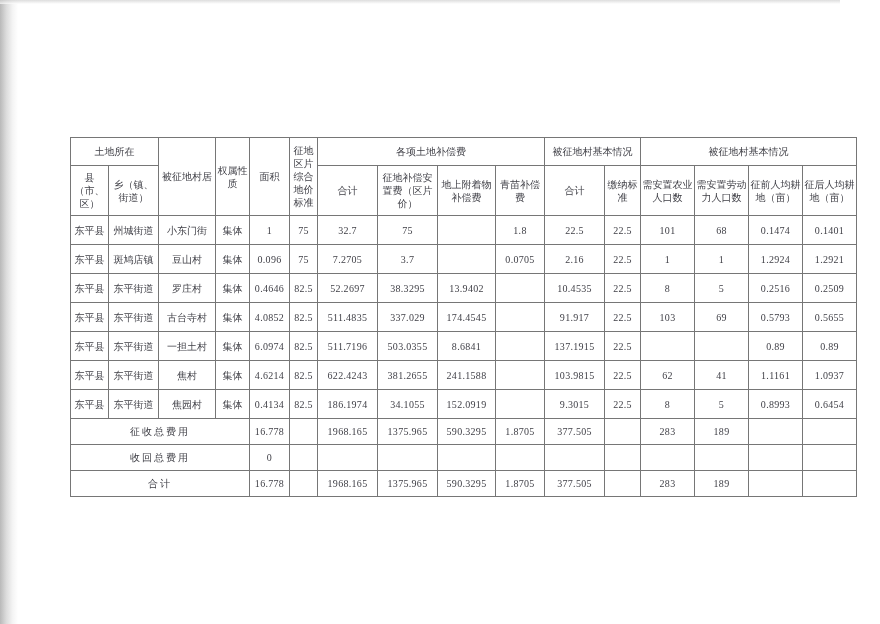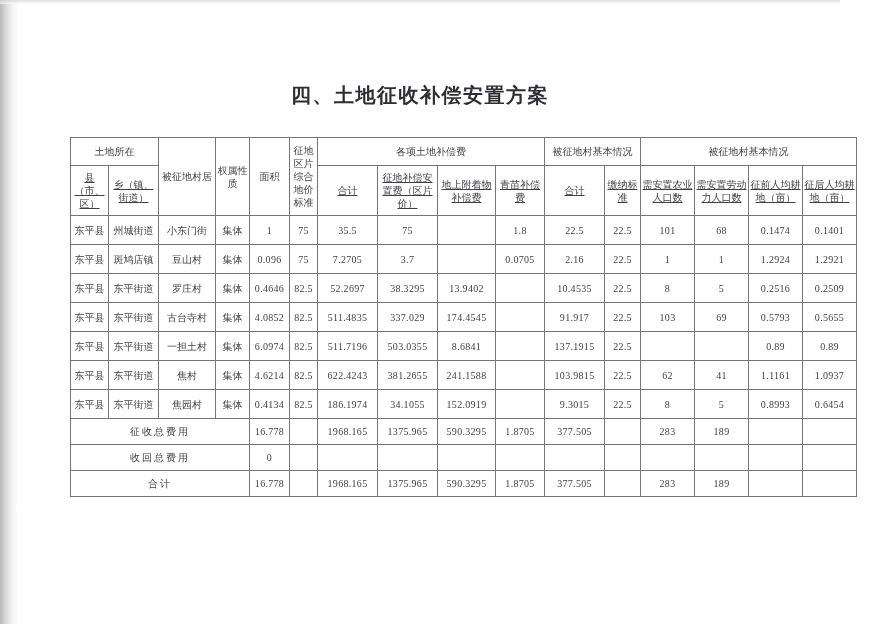--- a/index.html
+++ b/index.html
@@ -46,34 +46,33 @@
     border:1px solid #767676;
     text-align:center;
     vertical-align:middle;
     padding:1px 1px;
     line-height:1.3;
     font-weight:normal;
     overflow:hidden;
     word-break:break-all;
   }
   tr.h1{height:28px;}
-  tr.h2{height:50px;text-decoration:underline;}
+  tr.h2{height:50px;}
   tr.datarow{height:29px;padding-left:8px;}
   tr.sumrow{height:26px;}
   td.num{letter-spacing:.3px;}
   td.sum-label{letter-spacing:2px;}
 </style>
 </head>
 <body>
 
 <div class="page">
   <div class="scan-edge-left"></div>
   <div class="scan-edge-top"></div>
 
-  <div class="doc-title">四、土地征收补偿安置方案</div>
 
   <table class="comp">
     <colgroup>
       <col style="width:38px">
         <col style="width:50px">
         <col style="width:57px">
         <col style="width:34px">
       <col style="width:40px">
         <col style="width:28px">
         <col style="width:60px">
@@ -114,21 +113,21 @@
       </tr>
     </thead>
     <tbody>
       <tr class="datarow">
         <td>东平县</td>
         <td>州城街道</td>
         <td>小东门街</td>
         <td>集体</td>
         <td class="num">1</td>
         <td class="num">75</td>
-        <td class="num">35.5</td>
+        <td class="num">32.7</td>
         <td class="num">75</td>
         <td class="num"></td>
         <td class="num">1.8</td>
         <td class="num">22.5</td>
         <td class="num">22.5</td>
         <td class="num">101</td>
         <td class="num">68</td>
         <td class="num">0.1474</td>
         <td class="num">0.1401</td>
       </tr>

